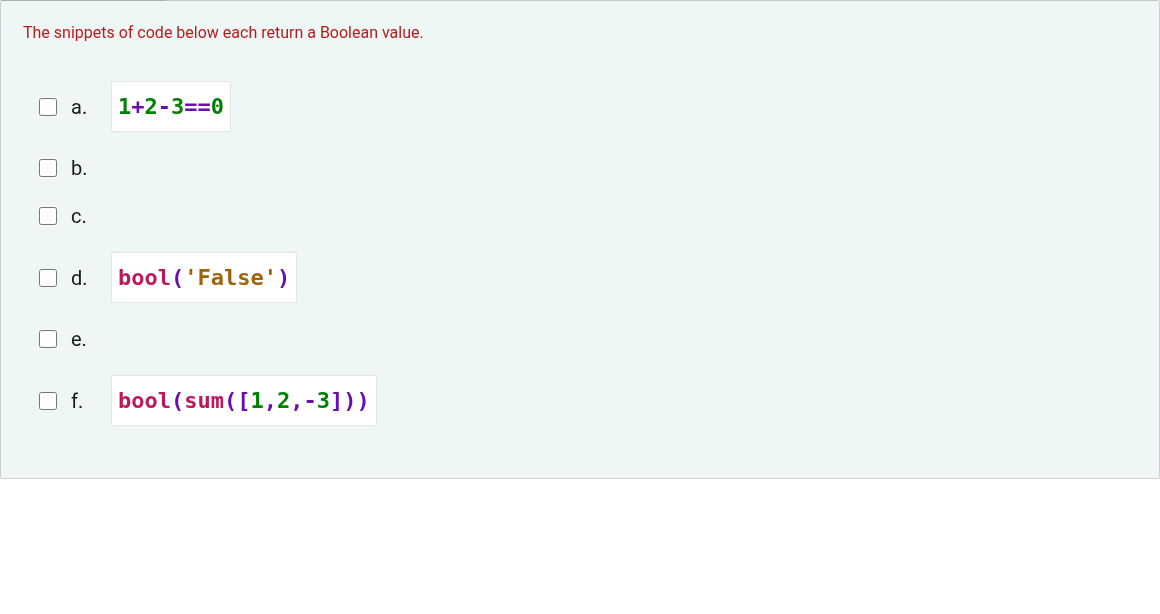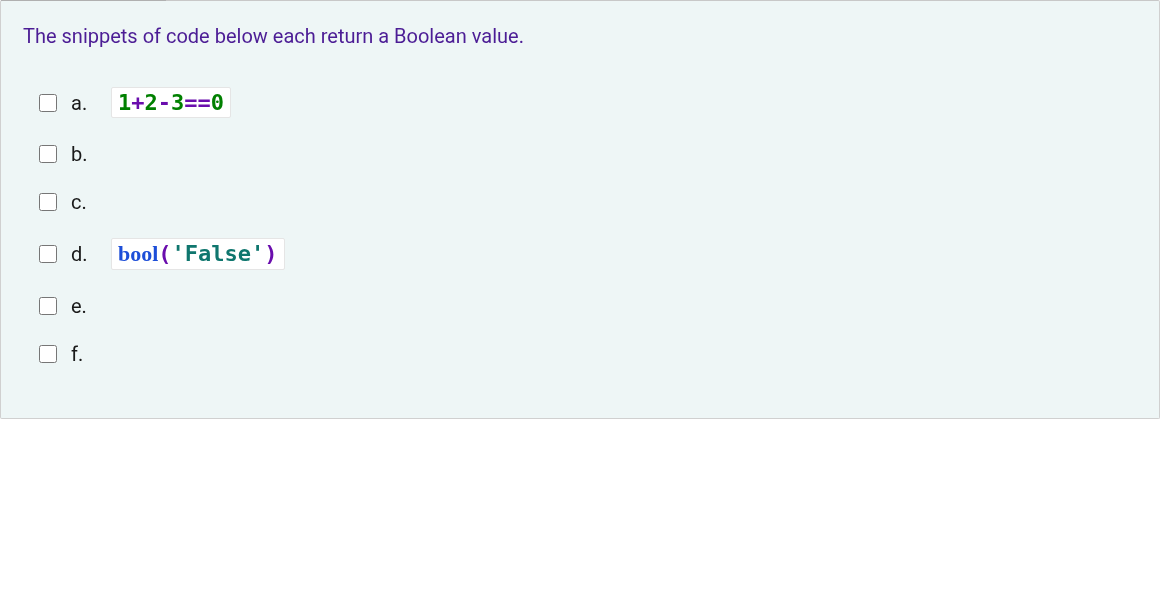--- a/index.html
+++ b/index.html
@@ -26,22 +26,22 @@
     .top-tab {
       position: absolute;
       top: -4px;
       left: 0;
       width: 165px;
       height: 4px;
       background: #d8d8d8;
       border-bottom: 1px solid #b0b0b0;
     }
     .question-text {
-      font-size: 20px;
-      color: #4c1d95;
+      font-size: 16px;
+      color: #b91c1c;
       line-height: 1.5;
       margin-bottom: 36px;
     }
     .instruction {
       font-size: 20px;
       color: #1a1a1a;
       line-height: 1.5;
       margin-bottom: 36px;
     }
     .instruction strong {
@@ -65,34 +65,34 @@
     .option-letter {
       font-size: 20px;
       color: #1a1a1a;
       width: 28px;
       flex-shrink: 0;
     }
     .code-box {
       background: #fff;
       border: 1px solid #e5e5e5;
       border-radius: 2px;
-      padding: 2px 6px;
+      padding: 12px 6px;
       display: inline-block;
       margin-left: 12px;
     }
     .code-text {
       font-family: "Consolas", "Menlo", "Monaco", monospace;
       font-size: 22px;
       font-weight: bold;
       white-space: pre;
     }
     .c-green { color: #008000; }
     .c-purple { color: #6a0dad; }
-    .c-teal { color: #1d4ed8; font-family: Liberation Serif, serif; }
-    .c-red { color: #0f766e; }
+    .c-teal { color: #be185d; }
+    .c-red { color: #a16207; }
   </style>
 </head>
 <body>
 
 <div class="question-container">
   <div class="top-tab"></div>
 
   <p class="question-text">The snippets of code below each return a Boolean value.</p>
 
 
@@ -125,16 +125,19 @@
     </div>
 
     <div class="option-row">
       <input type="checkbox" style="">
       <span class="option-letter">e.</span>
     </div>
 
     <div class="option-row">
       <input type="checkbox" style="">
       <span class="option-letter">f.</span>
+      <span class="code-box">
+        <span class="code-text"><span class="c-teal">bool</span><span class="c-purple">(</span><span class="c-teal">sum</span><span class="c-purple">([</span><span class="c-green">1</span><span class="c-purple">,</span><span class="c-green">2</span><span class="c-purple">,</span><span class="c-purple">-</span><span class="c-green">3</span><span class="c-purple">]))</span></span>
+      </span>
     </div>
 
   </div>
 </div>
 
 </body></html>

